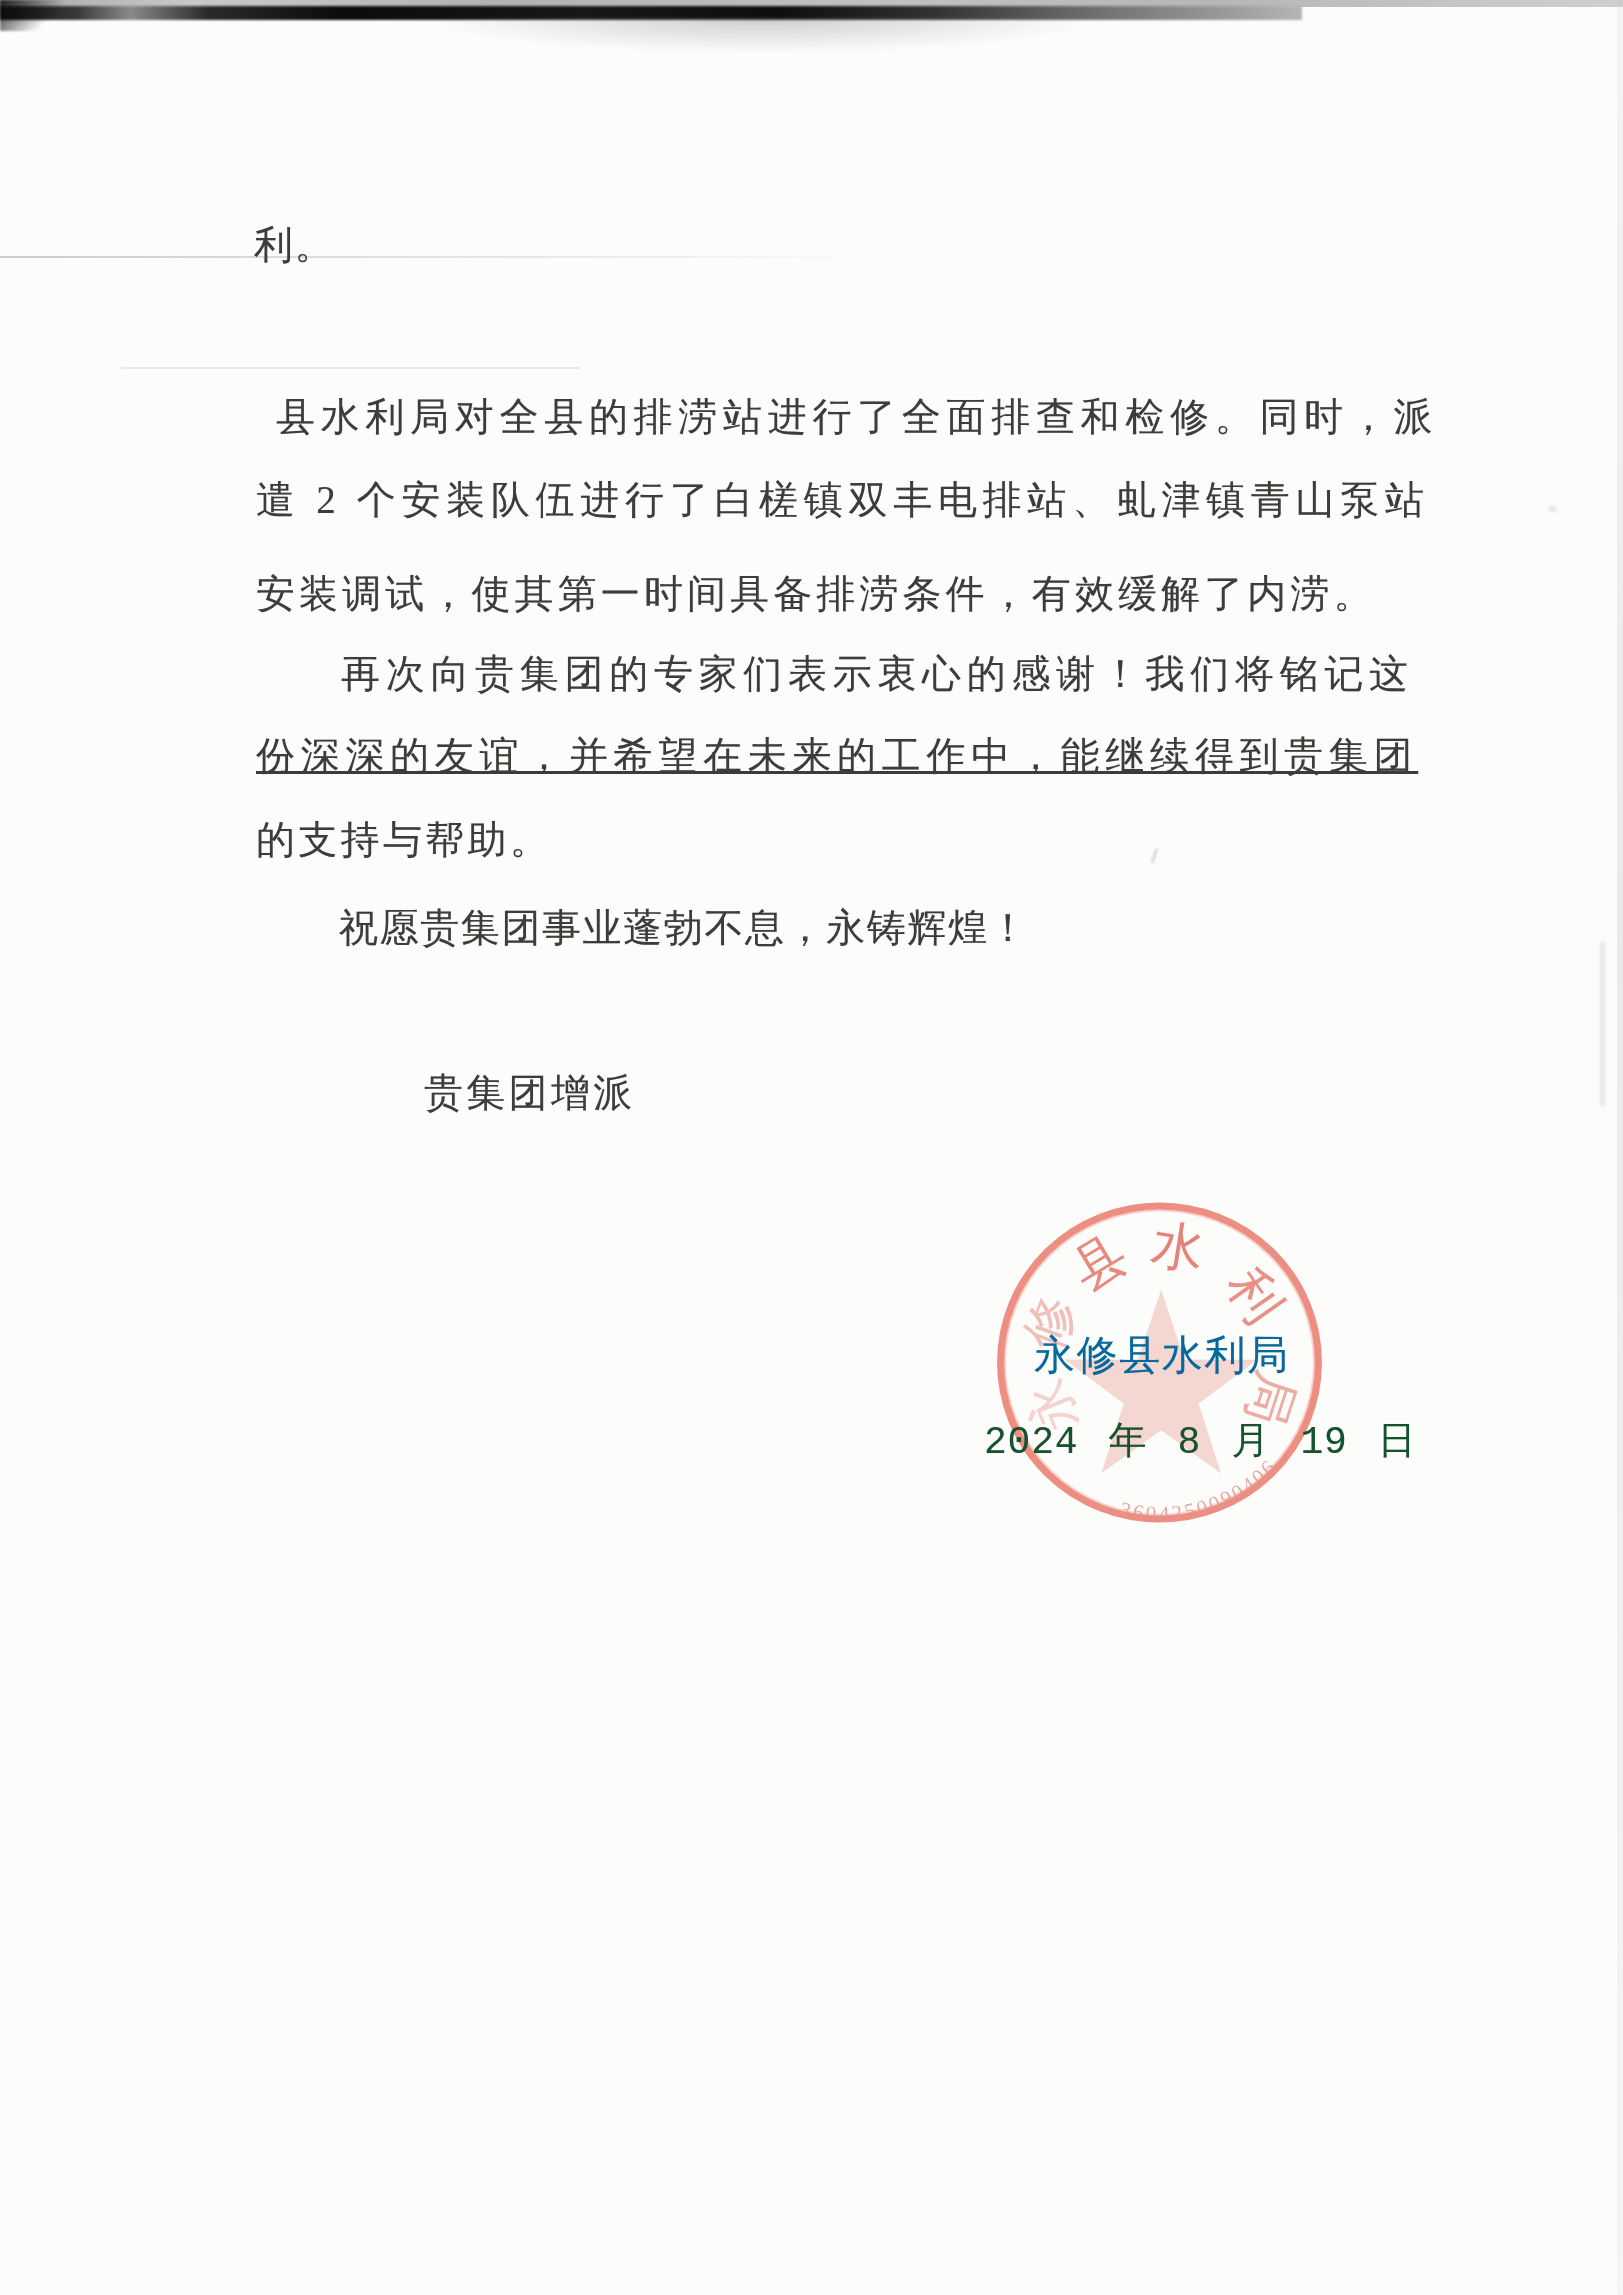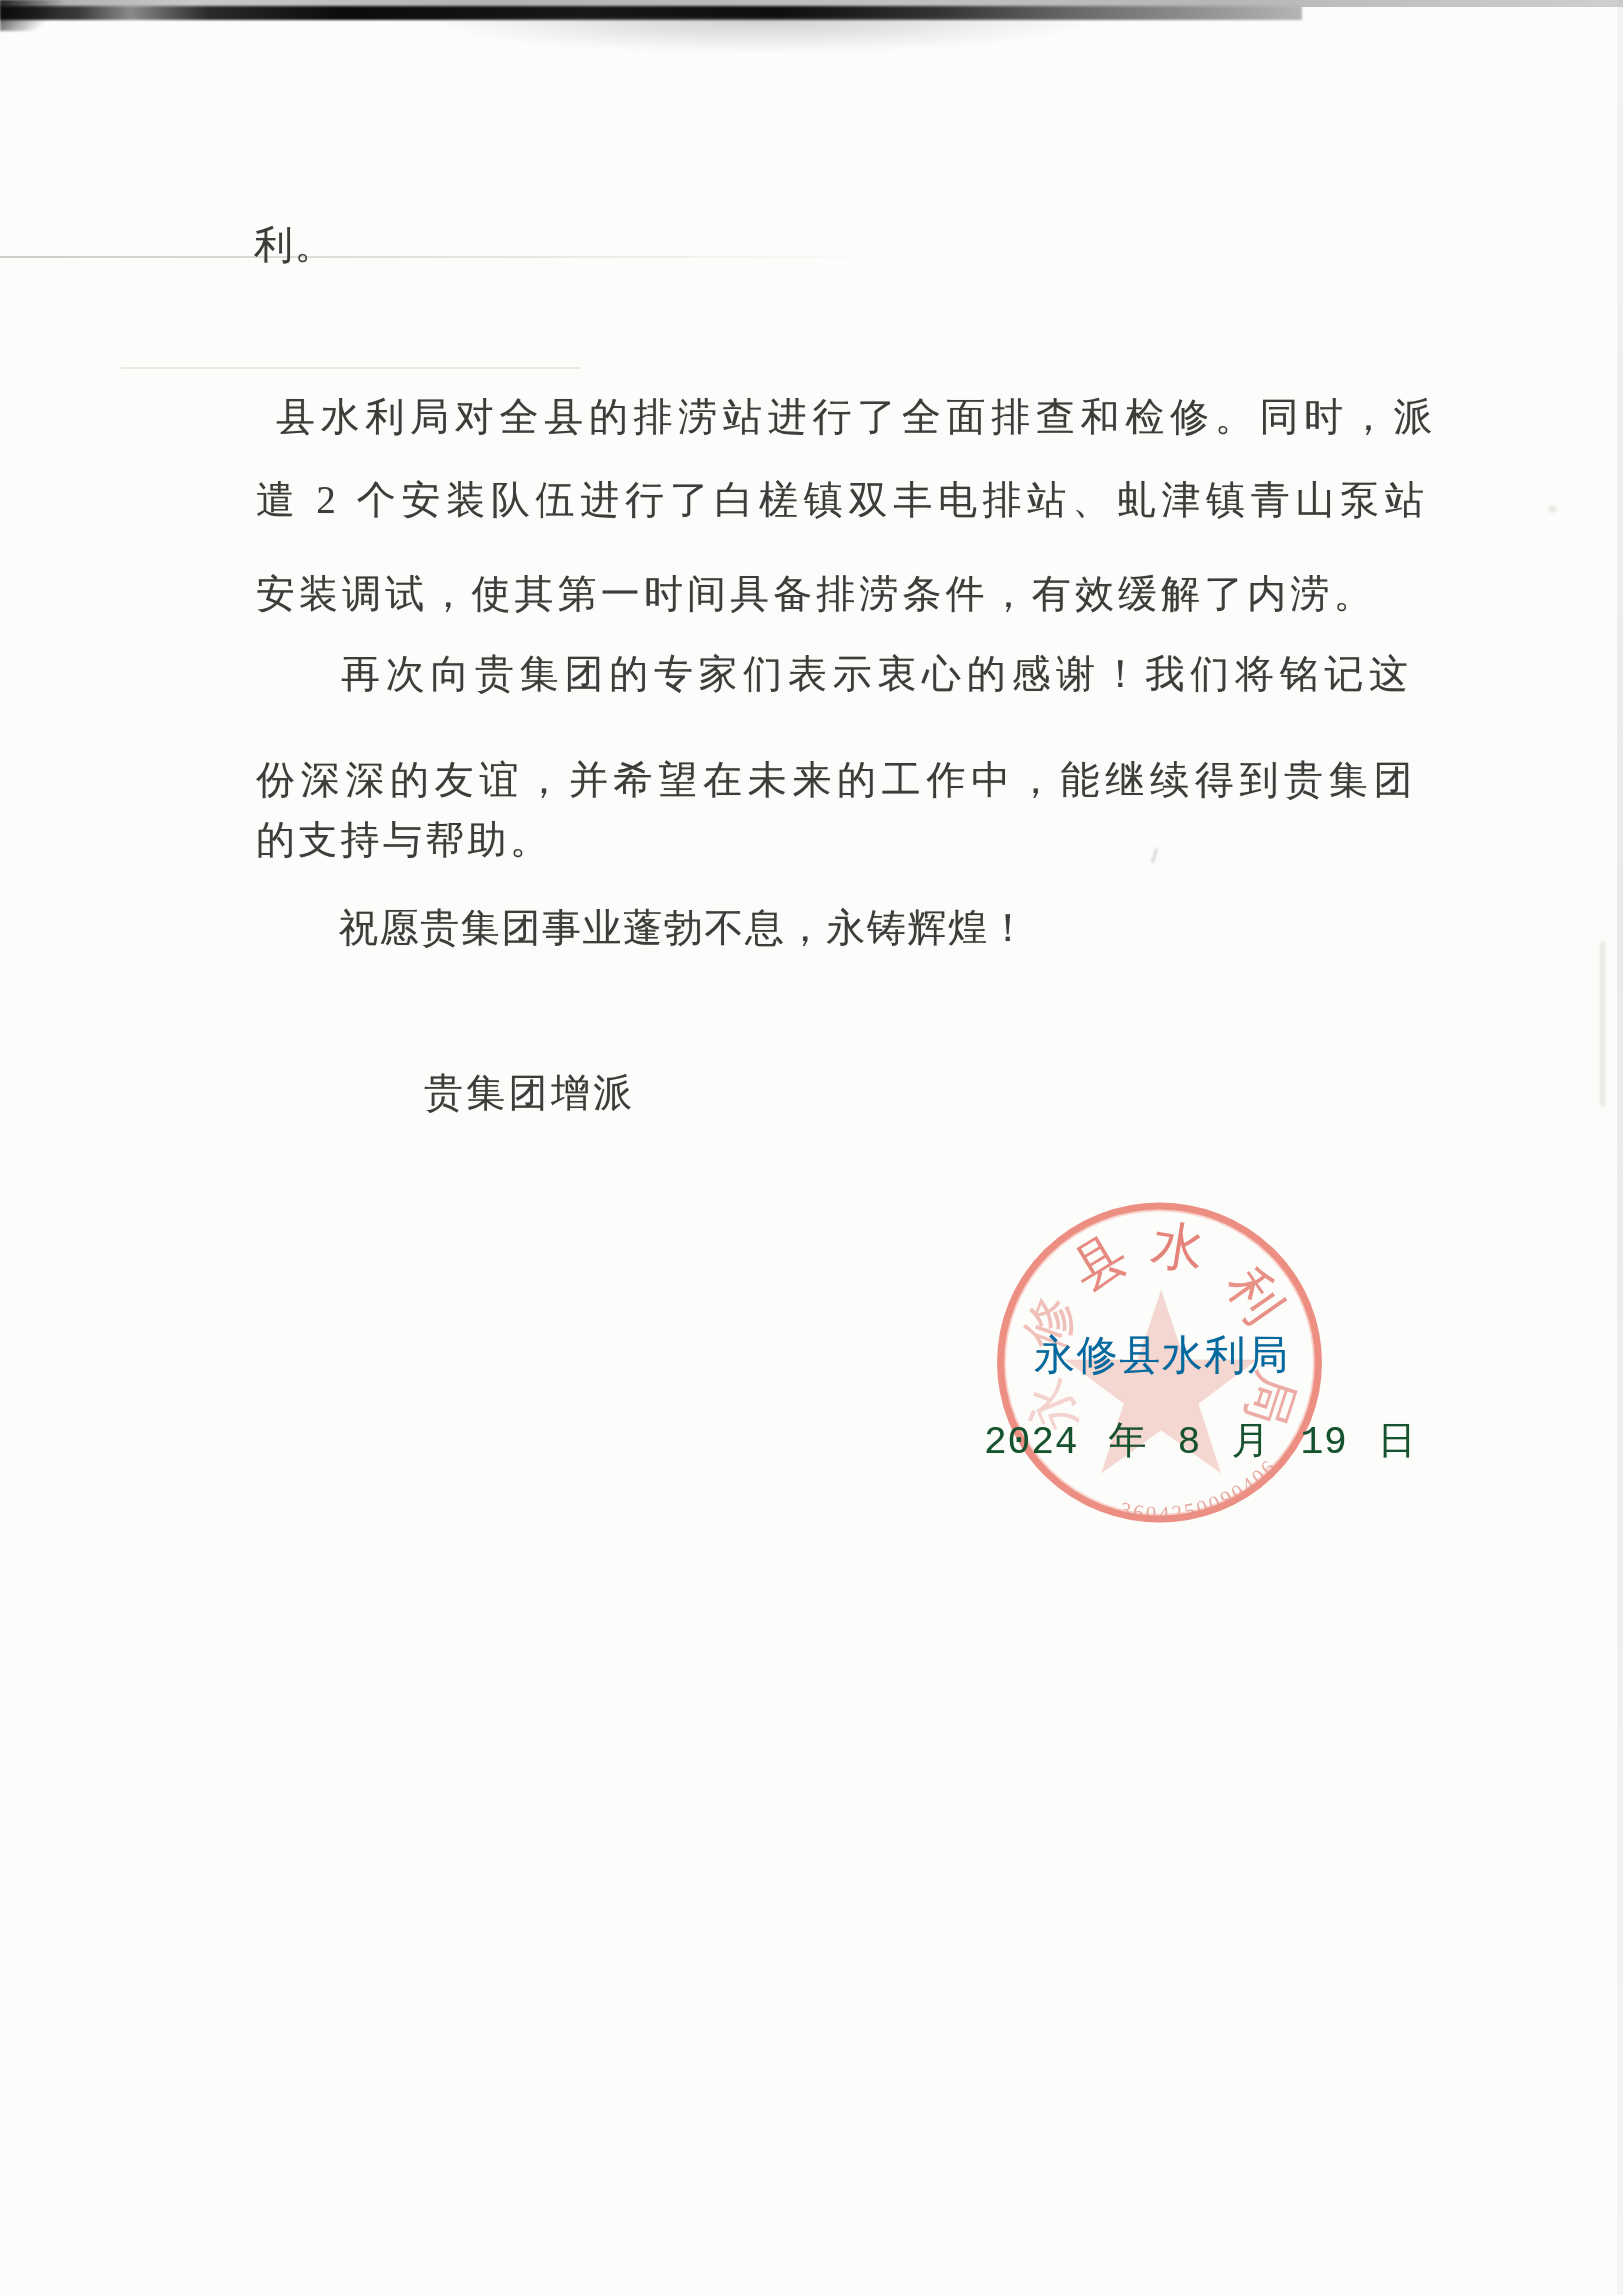--- a/index.html
+++ b/index.html
@@ -36,21 +36,21 @@
     background:linear-gradient(180deg,rgba(180,180,178,.12),rgba(160,160,158,.2) 40%,rgba(180,180,178,.1)); }
   
   .line { position:absolute; white-space:nowrap; font-size:39px; color:#3d3c3a;
     text-shadow:0 0 0.8px rgba(60,60,58,.35); z-index:3; }
   .l0  { left:254px; top:218px;  letter-spacing:1.6px; }
   .l1  { left:341px; top:310px;  letter-spacing:5.7px; }
   .l2  { left:256px; top:390px;  letter-spacing:5.7px;margin-left:20px; }
   .l3  { left:256px; top:473px;  letter-spacing:5.7px; }
   .l4  { left:256px; top:567px;  letter-spacing:4.1px; }
   .l5  { left:341px; top:647px;  letter-spacing:5.7px; }
-  .l6  { left:256px; top:753px;  letter-spacing:5.7px; }
+  .l6  { left:256px; top:729px;  letter-spacing:5.7px;text-decoration:underline; }
   .l7  { left:256px; top:813px;  letter-spacing:3.3px; }
   .l8  { left:339px; top:901px; letter-spacing:1.6px; }
   .l9  { left:341px; top:979px; letter-spacing:4.9px; }
   .l10 { left:424px; top:1066px; letter-spacing:3.3px; }
   
   .signature { position:absolute; left:1034px; top:1328px; font-size:41px; letter-spacing:1.6px;
     color:#0369a1; white-space:nowrap; z-index:3; text-shadow:0 0 0.8px rgba(60,60,58,.35); }
   .date { position:absolute; left:984px; top:1415px; font-size:38px; letter-spacing:0.8px;
     word-spacing:6.6px; color:#14532d; white-space:nowrap; z-index:3; text-shadow:0 0 0.8px rgba(60,60,58,.35);font-family:Liberation Mono, monospace; }
   

